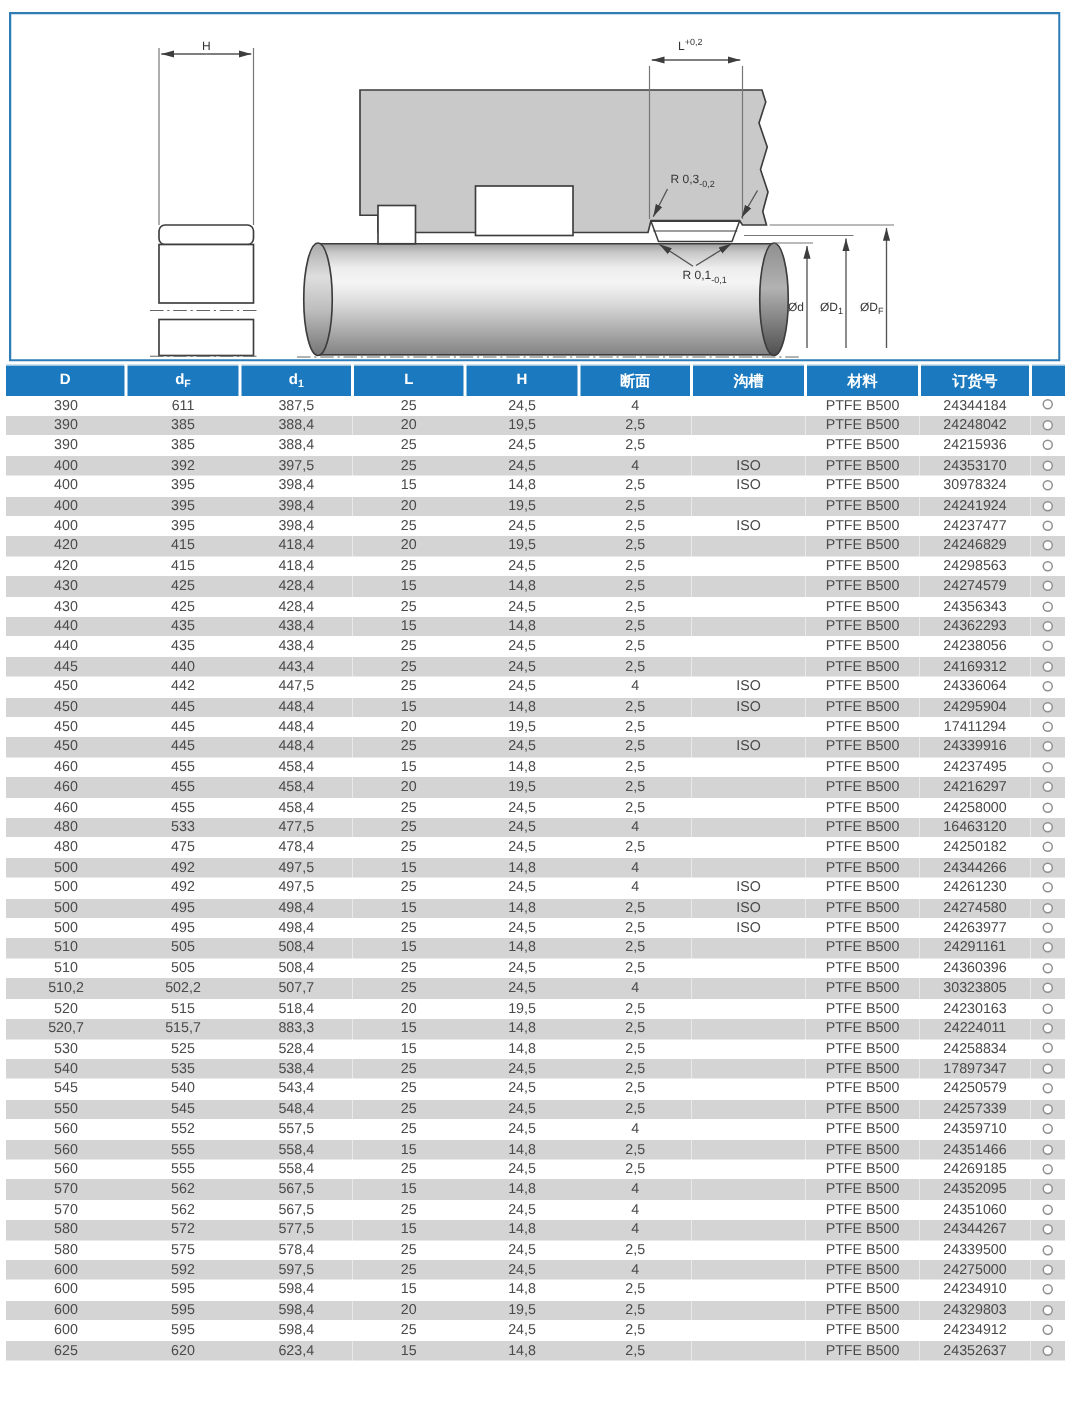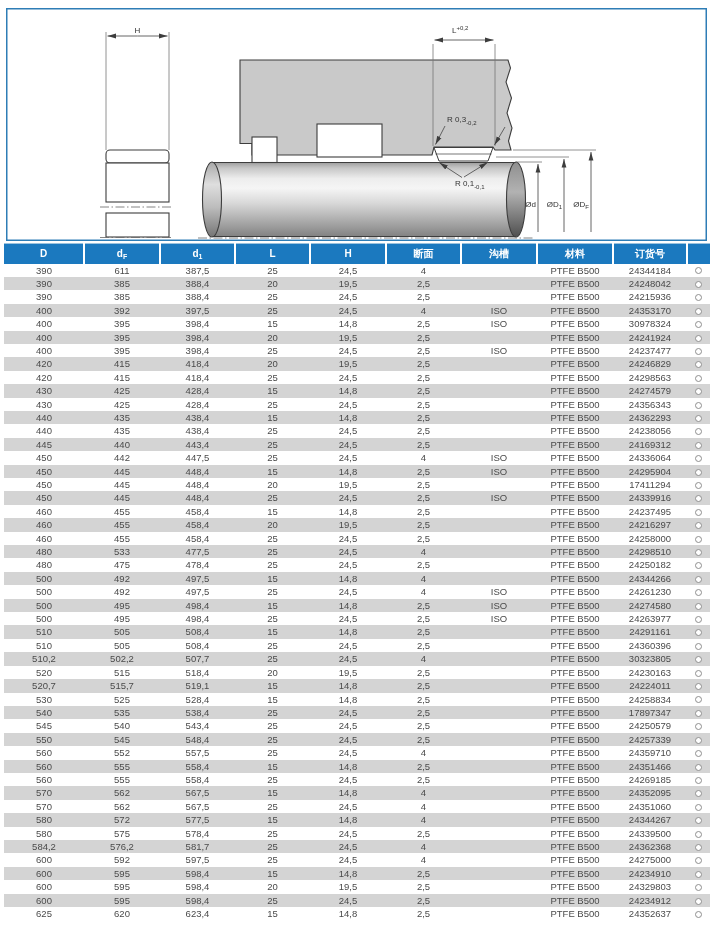--- a/index.html
+++ b/index.html
@@ -400,21 +400,21 @@
         </tr>
         <tr>
           <td>480</td>
           <td>533</td>
           <td>477,5</td>
           <td>25</td>
           <td>24,5</td>
           <td>4</td>
           <td></td>
           <td>PTFE B500</td>
-          <td>24298510</td>
+          <td>16463120</td>
           <td><span class="ring" title="○"></span></td>
         </tr>
         <tr>
           <td>480</td>
           <td>475</td>
           <td>478,4</td>
           <td>25</td>
           <td>24,5</td>
           <td>2,5</td>
           <td></td>
@@ -514,21 +514,21 @@
           <td>19,5</td>
           <td>2,5</td>
           <td></td>
           <td>PTFE B500</td>
           <td>24230163</td>
           <td><span class="ring" title="○"></span></td>
         </tr>
         <tr>
           <td>520,7</td>
           <td>515,7</td>
-          <td>519,1</td>
+          <td>883,3</td>
           <td>15</td>
           <td>14,8</td>
           <td>2,5</td>
           <td></td>
           <td>PTFE B500</td>
           <td>24224011</td>
           <td><span class="ring" title="○"></span></td>
         </tr>
         <tr>
           <td>530</td>
@@ -653,32 +653,20 @@
         <tr>
           <td>580</td>
           <td>575</td>
           <td>578,4</td>
           <td>25</td>
           <td>24,5</td>
           <td>2,5</td>
           <td></td>
           <td>PTFE B500</td>
           <td>24339500</td>
-          <td><span class="ring" title="○"></span></td>
-        </tr>
-        <tr>
-          <td>584,2</td>
-          <td>576,2</td>
-          <td>581,7</td>
-          <td>25</td>
-          <td>24,5</td>
-          <td>4</td>
-          <td></td>
-          <td>PTFE B500</td>
-          <td>24362368</td>
           <td><span class="ring" title="○"></span></td>
         </tr>
         <tr>
           <td>600</td>
           <td>592</td>
           <td>597,5</td>
           <td>25</td>
           <td>24,5</td>
           <td>4</td>
           <td></td>

